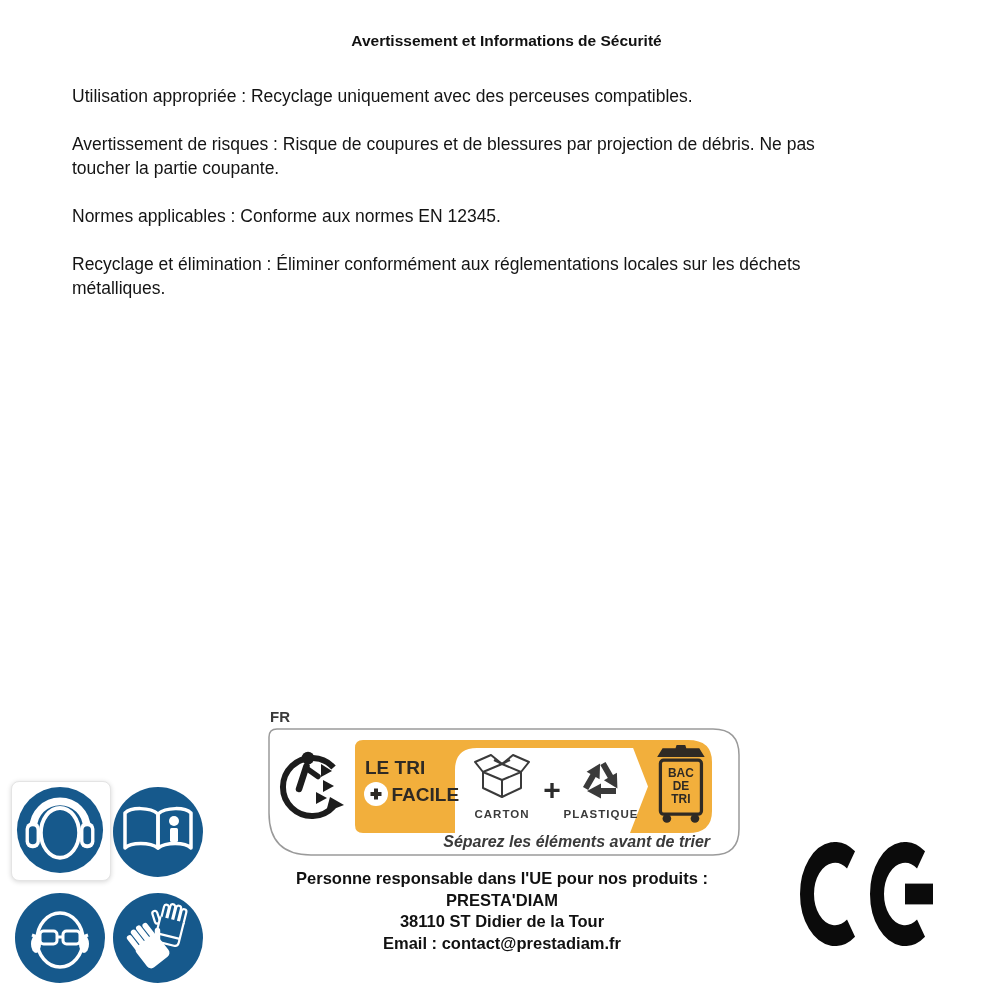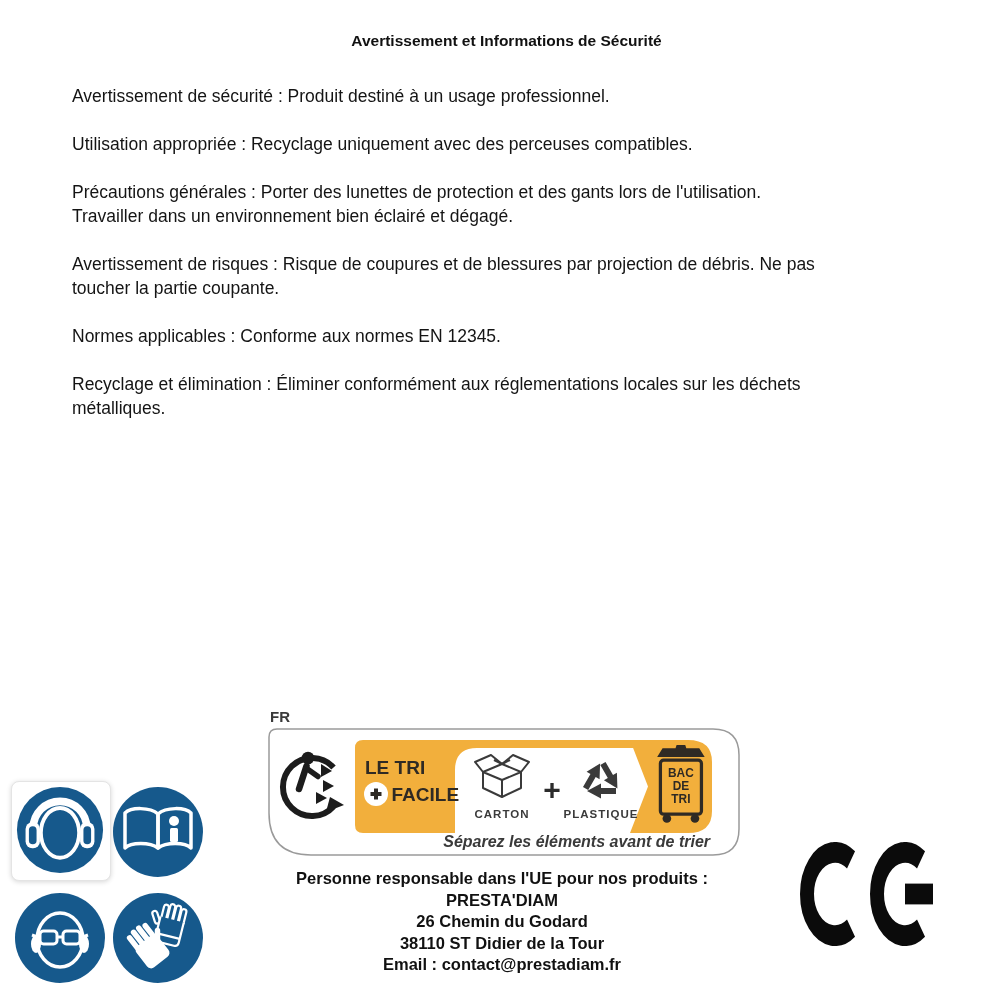--- a/index.html
+++ b/index.html
@@ -26,24 +26,21 @@
   .ce{position:absolute;left:800px;top:842px;}
 </style>
 </head>
 <body>
 
 <div class="page">
 
   <h1 class="title">Avertissement et Informations de Sécurité</h1>
 
   <div class="body-text">
-    <p>Avertissement de sécurité : Produit destiné à un usage professionnel.</p>
     <p>Utilisation appropriée : Recyclage uniquement avec des perceuses compatibles.</p>
-    <p>Précautions générales : Porter des lunettes de protection et des gants lors de l'utilisation.
-Travailler dans un environnement bien éclairé et dégagé.</p>
     <p>Avertissement de risques : Risque de coupures et de blessures par projection de débris. Ne pas
 toucher la partie coupante.</p>
     <p>Normes applicables : Conforme aux normes EN 12345.</p>
     <p>Recyclage et élimination : Éliminer conformément aux réglementations locales sur les déchets
 métalliques.</p>
   </div>
 
   <div class="icon-card"></div>
 
   <svg class="micon i1" viewBox="0 0 92 92">
@@ -145,21 +142,20 @@
         <text x="24" y="43" font-size="11" text-anchor="middle" class="lbl-txt">DE</text>
         <text x="24" y="55" font-size="11" text-anchor="middle" class="lbl-txt">TRI</text>
       </g>
       <text x="442" y="119" font-size="16" text-anchor="end" class="tagline">Séparez les éléments avant de trier</text>
     </svg>
   </div>
 
   <div class="address">
     <div>Personne responsable dans l'UE pour nos produits :</div>
     <div>PRESTA'DIAM</div>
-    <div>26 Chemin du Godard</div>
     <div>38110 ST Didier de la Tour</div>
     <div>Email : contact@prestadiam.fr</div>
   </div>
 
   <svg class="ce" width="140" height="104" viewBox="0 0 200 100" preserveAspectRatio="none">
     <path d="M 72.9,17.2 A 40 40 0 1 0 72.9,82.8" fill="none" stroke="#0b0b0b" stroke-width="20"></path>
     <path d="M 172.9,17.2 A 40 40 0 1 0 172.9,82.8" fill="none" stroke="#0b0b0b" stroke-width="20"></path>
     <path d="M 150,50 H 190" stroke="#0b0b0b" stroke-width="20"></path>
   </svg>
 

